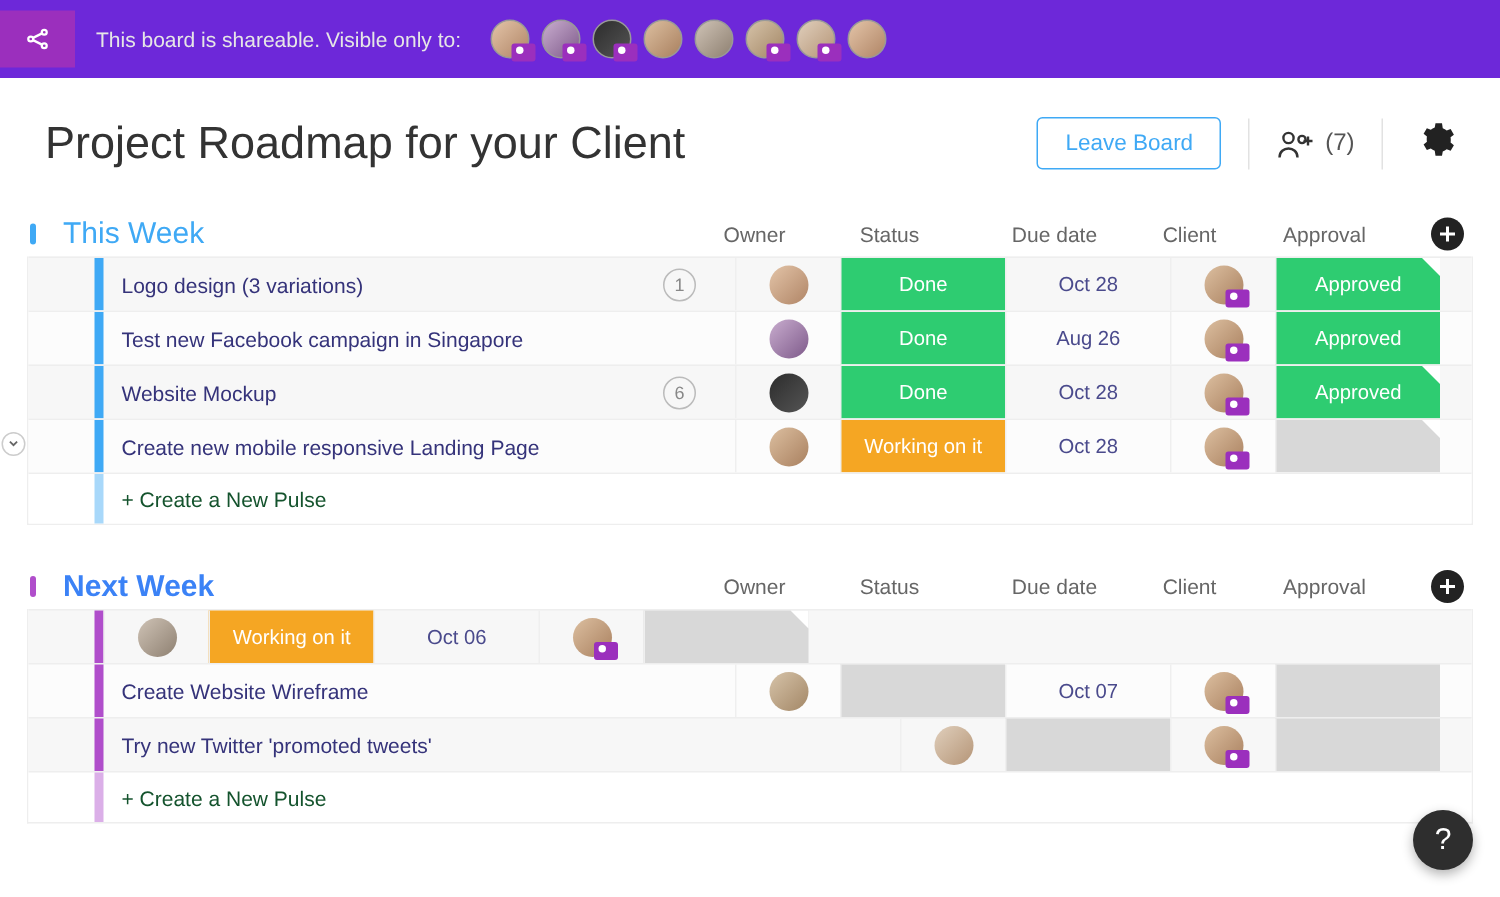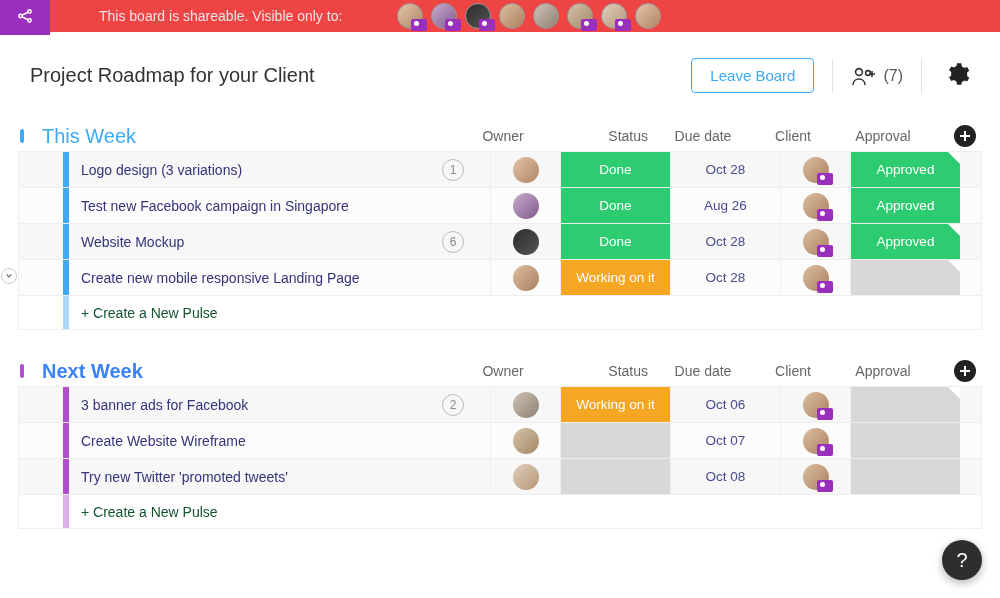--- a/index.html
+++ b/index.html
@@ -1,47 +1,47 @@
 <!DOCTYPE html>
 <html><head>
 <meta charset="utf-8">
 <style>
 * { box-sizing: border-box; margin: 0; padding: 0; }
 body { font-family: -apple-system, "Helvetica Neue", Arial, sans-serif; background:#fff; color:#333; width:1000px; }
 
 
-.sharebar { display:flex; align-items:center; height:32px; background:#ef4444; color:#e6e6e6;gap:35px; }
+.sharebar { display:flex; align-items:center; height:52px; background:#6d28d9; color:#e6e6e6; }
 .sharebar .share-icon-box { width:50px; height:38px; background:#9b2fbd; display:flex; align-items:center; justify-content:center; }
 .sharebar .share-text { margin-left:14px; font-size:14px; }
 .sharebar .avatars { display:flex; align-items:center; margin-left:12px; }
 .avatar { width:26px; height:26px; border-radius:50%; border:1px solid #999; margin-left:8px; position:relative; display:flex; align-items:center; justify-content:center; background:linear-gradient(135deg,#c9b8a3,#a0897a); color:#fff; font-size:12px; overflow:visible; }
 .av-badge { position:absolute; bottom:-3px; right:-5px; width:16px; height:12px; background:#9b2fbd; border-radius:2px; }
 .av-badge::after{content:""; position:absolute; left:3px; top:2px; width:5px; height:5px; border-radius:50%; background:#fff; }
 
 
 .header { display:flex; align-items:center; padding:26px 30px 0 30px; }
-.title { font-size:20px; font-weight:300; color:#333; flex:1 1 auto; }
+.title { font-size:30px; font-weight:300; color:#333; flex:1 1 auto; }
 .leave-btn { border:1px solid #3fa9f5; color:#3fa9f5; background:#fff; padding:8px 18px; border-radius:4px; font-size:15px; cursor:pointer; }
 .divider-v { width:1px; height:34px; background:#e2e2e2; margin:0 18px; }
 .members { display:flex; align-items:center; color:#555; font-size:16px; }
 .members svg { margin-right:6px; }
 .gear { margin-left:4px; cursor:pointer; }
 
 
 .board { padding:28px 18px 0 18px; }
 
 .group { margin-bottom:26px; }
 .group-header { display:flex; align-items:center; height:30px; }
 .gh-handle { width:4px; height:14px; border-radius:2px; margin-right:8px; margin-left:2px; }
 .gh-title { font-size:20px; font-weight:400; flex:0 0 auto; margin-left:10px; }
 
 .cols { display:flex; align-items:center; color:#666; font-size:14px; margin-left:auto; }
 .col { text-align:center; }
 .c-owner{ width:70px; }
-.c-status{ width:110px;text-align:right; }
+.c-status{ width:110px; }
 .c-due{ width:110px; }
 .c-client{ width:70px; }
 .c-approval{ width:110px; }
 .plus-circle { width:22px; height:22px; border-radius:50%; background:#222; display:flex; align-items:center; justify-content:center; margin-left:16px; margin-right:6px; cursor:pointer; }
 .plus-circle svg { fill:#fff; }
 
 
 .rows { border:1px solid #eee; border-top:none; }
 .row { display:flex; align-items:stretch; background:#f7f7f7; border-top:1px solid #eee; height:36px; position:relative;padding-left:44px; }
 .row.alt { background:#fcfcfc; }
@@ -251,24 +251,20 @@
             <svg width="12" height="12" viewBox="0 0 12 12">
               <rect x="5" y="1" width="2" height="10"></rect>
               <rect x="1" y="5" width="10" height="2"></rect>
             </svg>
           </div>
         </div>
       </div>
       <div class="rows">
         <div class="row">
           <div class="stripe" style="background: rgb(176, 78, 203);"></div>
-          <div class="taskname">
-            <span style="flex: 1 1 0%;">3 banner ads for Facebook</span>
-            <div class="count-badge">2</div>
-          </div>
           <div class="cell owner-cell">
             <div class="small-av avv5"></div>
           </div>
           <div class="cell status-cell" style="background: rgb(245, 166, 35);">Working on it</div>
           <div class="cell due-cell">Oct 06</div>
           <div class="cell client-cell">
             <div class="small-av avv4">
               <div class="av-badge"></div>
             </div>
           </div>
@@ -293,21 +289,20 @@
         </div>
         <div class="row">
           <div class="stripe" style="background: rgb(176, 78, 203);"></div>
           <div class="taskname">
             <span style="flex: 1 1 0%;">Try new Twitter 'promoted tweets'</span>
           </div>
           <div class="cell owner-cell">
             <div class="small-av avv7"></div>
           </div>
           <div class="cell status-cell" style="background: rgb(216, 216, 216);"></div>
-          <div class="cell due-cell">Oct 08</div>
           <div class="cell client-cell">
             <div class="small-av avv4">
               <div class="av-badge"></div>
             </div>
           </div>
           <div class="cell approval-cell" style="background: rgb(216, 216, 216);"></div>
         </div>
         <div class="row newpulse">
           <div class="stripe" style="background: rgb(176, 78, 203);"></div>
           <div class="taskname">+ Create a New Pulse</div>

